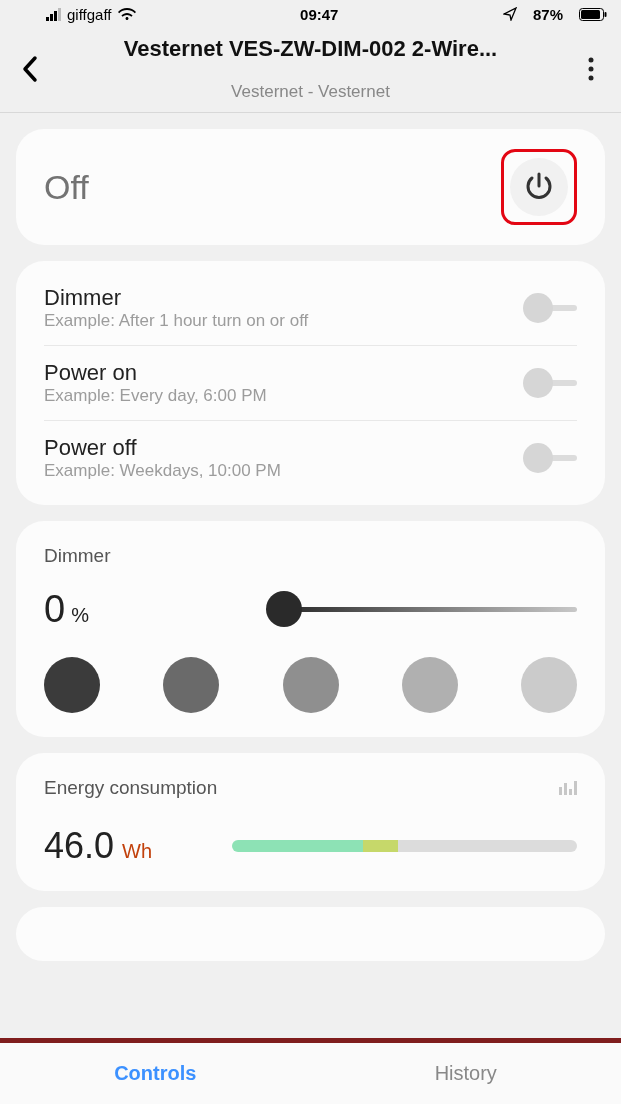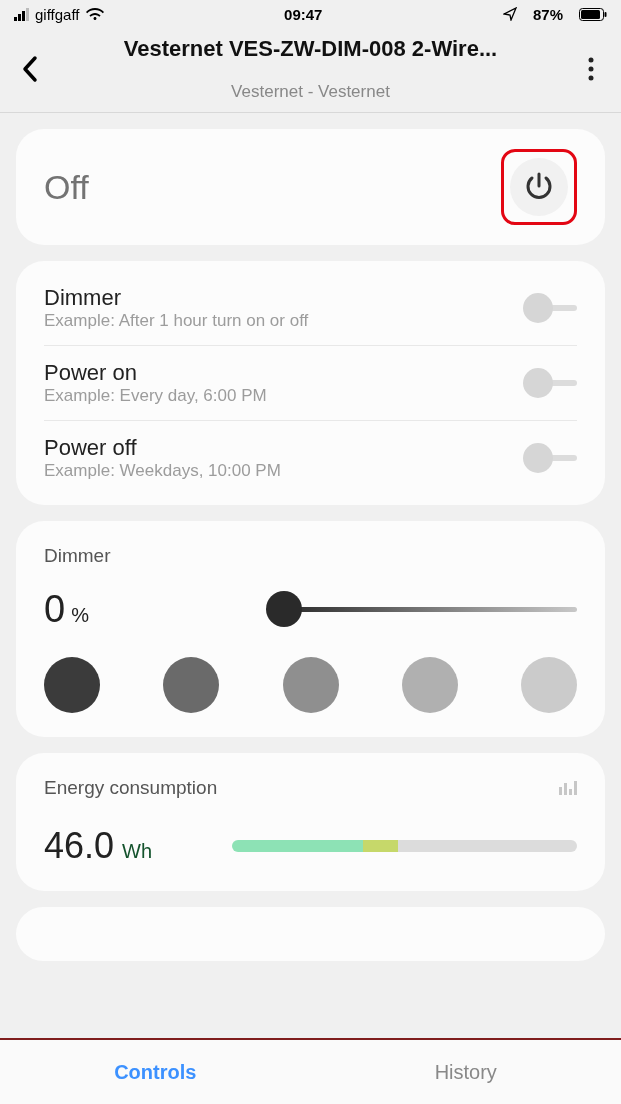--- a/index.html
+++ b/index.html
@@ -13,20 +13,21 @@
   }
   .status-bar {
     height: 28px;
     display: flex;
     align-items: center;
     justify-content: space-between;
     padding: 0 14px;
     font-size: 15px;
     font-weight: 500;
     color: #000;
+    margin-left: 32px;
   }
   .status-left { display: flex; align-items: center; gap: 6px; }
   .status-right { display: flex; align-items: center; gap: 16px; font-weight: bold; }
   .signal-bars { display: inline-flex; align-items: flex-end; gap: 1px; }
   .signal-bars span { width: 3px; background:#000; display:inline-block; }
   .signal-bars span:nth-child(1){height:4px;}
   .signal-bars span:nth-child(2){height:7px;}
   .signal-bars span:nth-child(3){height:10px;}
   .signal-bars span:nth-child(4){height:13px; background:#bbb;}
 
@@ -81,32 +82,32 @@
   .slider-track { position:absolute; top:18px; left:0; right:0; height:5px; background:linear-gradient(to right,#2a2a2a,#c8c8c8); border-radius:3px;}
   .slider-thumb { position:absolute; top:2px; left:-18px; width:36px; height:36px; border-radius:50%; background:#2a2a2a;}
   .presets { display:flex; justify-content:space-between; margin-top:28px;}
   .preset { width:56px; height:56px; border-radius:50%; }
 
   .energy-card .section-title { font-size:19px; color:#555; }
   .energy-head { display:flex; align-items:center; justify-content:space-between; margin-bottom:26px;}
   .energy-row { display:flex; align-items:center; }
   .energy-value { display:flex; align-items:baseline; gap:8px;}
   .energy-num { font-size:36px; color:#222;}
-  .energy-unit { font-size:20px; color:#14532d;text-align:center;}
+  .energy-unit { font-size:20px; color:#c2410c;text-align:center;}
   .energy-bar { flex:1; margin-left:80px; height:12px; border-radius:6px; overflow:hidden; display:flex;}
   .energy-bar .seg1{ width:38%; background:#8de2b5;}
   .energy-bar .seg2{ width:10%; background:#c6d86a;}
   .energy-bar .seg3{ width:52%; background:#dcdcdc;}
 
   .more-card { height:54px; padding-top:20px; padding-bottom:0; overflow:hidden;}
 
   .bottom-tabs {
     position:absolute; bottom:0; left:0; right:0;
     height:66px; background:#fafafa;
-    border-top:2px solid #7f1d1d;
+    border-top:5px solid #7f1d1d;
     display:flex;
   }
   .tab { flex:1; display:flex; align-items:center; justify-content:center; font-size:20px;}
   .tab.active { color:#3c91ff; font-weight:700;}
   .tab.inactive { color:#888; font-weight:500;}
 
   .bars-icon { display:inline-flex; align-items:flex-end; gap:2px;}
   .bars-icon span{ width:3px; background:#c7c7c7; display:inline-block;}
   .bars-icon span:nth-child(1){height:8px;}
   .bars-icon span:nth-child(2){height:12px;}
@@ -144,21 +145,21 @@
   </div>
 </div>
 
 <div class="header">
   <div class="back-btn">
     <svg width="18" height="28" viewBox="0 0 18 28">
         <path d="M14 3 L4 14 L14 25" fill="none" stroke="#000" stroke-width="3.5" stroke-linecap="round" stroke-linejoin="round"></path>
       </svg>
   </div>
   <div class="titles">
-    <div class="title-main">Vesternet VES-ZW-DIM-008 2-Wire...</div>
+    <div class="title-main">Vesternet VES-ZW-DIM-002 2-Wire...</div>
     <div class="title-sub">Vesternet - Vesternet</div>
   </div>
   <div class="more-btn">
     <svg width="6" height="24" viewBox="0 0 6 24">
         <circle cx="3" cy="3" r="2.5" fill="#222"></circle>
         <circle cx="3" cy="12" r="2.5" fill="#222"></circle>
         <circle cx="3" cy="21" r="2.5" fill="#222"></circle>
       </svg>
   </div>
 </div>

